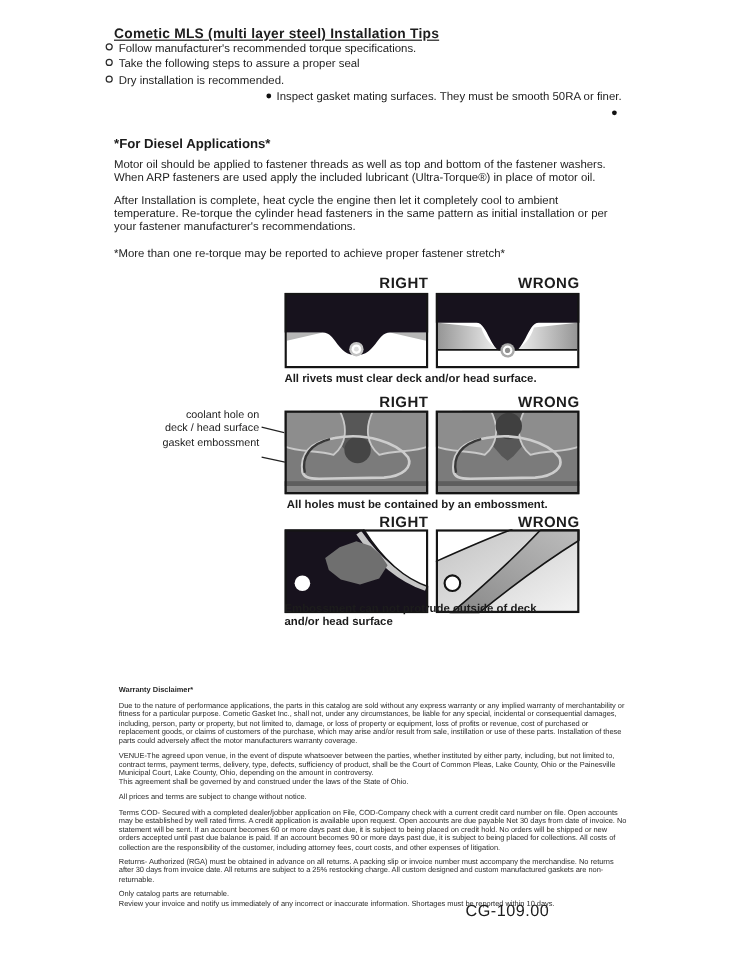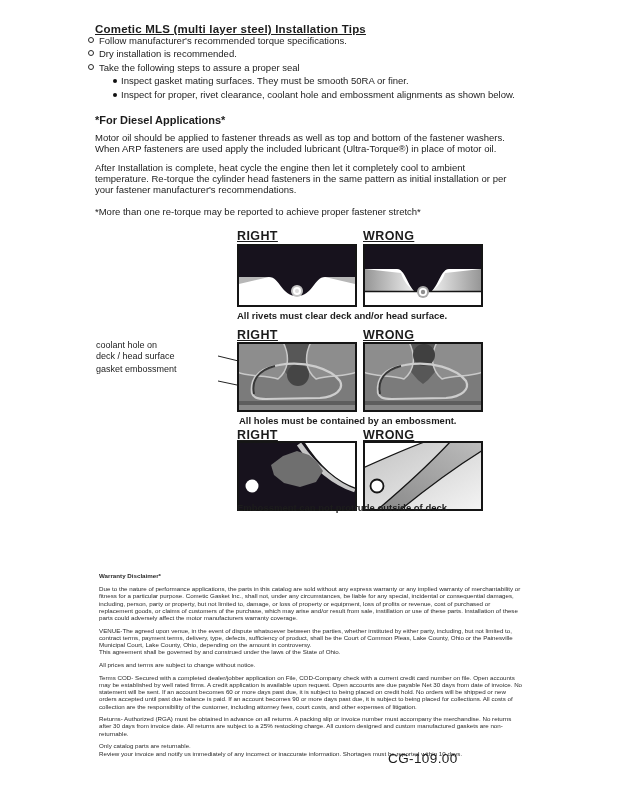--- a/index.html
+++ b/index.html
@@ -2,56 +2,56 @@
 <html style="--paper: #ffffff; --ink: #1c1c1c; --diagram-dark: #17121d; --diagram-gray: #7b7b7b; --light-gray: #c6c6c6;"><head>
 <meta charset="utf-8">
 <style>
   html,body{margin:0;padding:0;background:#fff;}
   .page{position:relative;width:618px;height:800px;background:var(--paper,#fff);
         font-family:"Liberation Sans", sans-serif;color:var(--ink,#1c1c1c);overflow:hidden;}
   .title{position:absolute;left:95px;top:23px;font-size:11.5px;font-weight:bold;
          text-decoration:underline;letter-spacing:.2px;}
   .bullets{position:absolute;left:88px;top:34px;width:430px;font-size:9.5px;line-height:13.4px;}
   .b-row{white-space:nowrap;}
-  .b-sub{padding-left:25px;}
+  .b-sub{padding-left:25px;text-align:right;}
   .mk-o{display:inline-block;width:4px;height:4px;border:1px solid #2a2a2a;border-radius:50%;
         margin-right:5px;vertical-align:1px;}
   .mk-f{display:inline-block;width:4px;height:4px;background:#111;border-radius:50%;
         margin-right:4px;vertical-align:1px;}
   .diesel{position:absolute;left:95px;top:115px;width:420px;font-size:9.5px;line-height:11px;}
   .diesel h2{font-size:11px;font-weight:bold;margin:0 0 6px 0;}
   .diesel p{margin:0 0 8px 0;}
   .diesel p.last{margin:11px 0 0 0;}
-  .fig-label{position:absolute;width:120px;text-align:left;font-size:12.5px;font-weight:600;
-             letter-spacing:.4px;text-decoration:underline;}
+  .fig-label{position:absolute;width:120px;text-align:right;font-size:12.5px;font-weight:600;
+             letter-spacing:.4px;}
   .fig-box{position:absolute;width:120px;}
   .fig-box svg{display:block;}
   .fig-caption{position:absolute;font-size:9.5px;font-weight:bold;line-height:11px;}
-  .side-label{position:absolute;width:120px;font-size:9px;line-height:10.5px;}
+  .side-label{position:absolute;width:120px;text-align:right;font-size:9px;line-height:10.5px;}
   .leaders{position:absolute;left:0;top:0;pointer-events:none;}
   .fineprint{position:absolute;left:99px;top:572px;width:424px;font-size:6.2px;line-height:7.2px;
              color:#2a2a2a;}
   .fineprint .fp-h{font-weight:bold;margin:0 0 6px 0;}
   .fineprint p{margin:0 0 5.5px 0;}
   .fineprint p.tight{margin:0;}
   .code{position:absolute;left:388px;top:751px;font-size:13.5px;letter-spacing:.4px;}
 </style>
 </head>
 <body>
 
 <div class="page">
 
   <div class="title">Cometic MLS (multi layer steel) Installation Tips</div>
 
   <div class="bullets">
     <div class="b-row"><span class="mk-o"></span><span>Follow manufacturer's recommended torque specifications.</span></div>
+    <div class="b-row"><span class="mk-o"></span><span>Take the following steps to assure a proper seal</span></div>
     <div class="b-row"><span class="mk-o"></span><span>Dry installation is recommended.</span></div>
-    <div class="b-row"><span class="mk-o"></span><span>Take the following steps to assure a proper seal</span></div>
     <div class="b-row b-sub"><span class="mk-f"></span><span>Inspect gasket mating surfaces.  They must be smooth 50RA or finer.</span></div>
-    <div class="b-row b-sub"><span class="mk-f"></span><span>Inspect for proper, rivet clearance, coolant hole and embossment alignments as shown below.</span></div>
+    <div class="b-row b-sub"><span class="mk-f"></span></div>
   </div>
 
   <div class="diesel">
     <h2>*For Diesel Applications*</h2>
     <p>Motor oil should be applied to fastener threads as well as top and bottom of the fastener washers. When ARP fasteners are used apply the included lubricant (Ultra-Torque®) in place of motor oil.</p>
     <p>After Installation is complete, heat cycle the engine then let it completely cool to ambient temperature. Re-torque the cylinder head fasteners in the same pattern as initial installation or per your fastener manufacturer's recommendations.</p>
     <p class="last">*More than one re-torque may be reported to achieve proper fastener stretch*</p>
   </div>
 
   <div class="fig-label" style="left:237px;top:229px">RIGHT</div>
@@ -174,20 +174,21 @@
       <path d="M0 27 Q40 9 64 0 H120 V70 H0 Z" fill="url(#g3)"></path>
       <path d="M0 27 Q40 9 64 0" fill="none" stroke="#151515" stroke-width="1.3"></path>
       <path d="M88 0 H120 V9 Q80 34 36 70 H13 Q58 32 88 0 Z" fill="url(#g4)" stroke="#151515" stroke-width="1.3"></path>
       <circle cx="14" cy="45" r="6.5" fill="#ffffff" stroke="#151515" stroke-width="1.8"></circle>
       <rect x="1" y="1" width="118" height="68" fill="none" stroke="#151515" stroke-width="2"></rect>
     </svg>
   </div>
 
   <div class="fig-caption" style="left:237px;top:502px">
     <div>Embossment can not protrude outside of deck</div>
+    <div>and/or head surface</div>
   </div>
 
   <div class="fineprint">
     <p class="fp-h">Warranty Disclaimer*</p>
     <p>Due to the nature of performance applications, the parts in this catalog are sold without any express warranty or any implied warranty of merchantability or fitness for a particular purpose.  Cometic Gasket Inc., shall not, under any circumstances, be liable for any special, incidental or consequential damages, including, person, party or property, but not limited to, damage, or loss of property or equipment, loss of profits or revenue, cost of purchased or replacement goods, or claims of customers of the purchase, which may arise and/or result from sale, instillation or use of these parts.  Installation of these parts could adversely affect the motor manufacturers warranty coverage.</p>
     <p class="tight">VENUE-The agreed upon venue, in the event of dispute whatsoever between the parties, whether instituted by either party, including, but not limited to, contract terms, payment terms, delivery, type, defects, sufficiency of product, shall be the Court of Common Pleas, Lake County, Ohio or the Painesville Municipal Court, Lake County, Ohio, depending on the amount in controversy.</p>
     <p>This agreement shall be governed by and construed under the laws of the State of Ohio.</p>
     <p>All prices and terms are subject to change without notice.</p>
     <p>Terms COD- Secured with a completed dealer/jobber application on File, COD-Company check with a current credit card number on file.  Open accounts may be established by well rated firms.  A credit application is available upon request.  Open accounts are due payable Net 30 days from date of invoice.  No statement will be sent.  If an account becomes 60 or more days past due, it is subject to being placed on credit hold.  No orders will be shipped or new orders accepted until past due balance is paid.  If an account becomes 90 or more days past due, it is subject to being placed for collections.  All costs of collection are the responsibility of the customer, including attorney fees, court costs, and other expenses of litigation.</p>
     <p>Returns- Authorized (RGA) must be obtained in advance on all returns.  A packing slip or invoice number must accompany the merchandise.  No returns after 30 days from invoice date.  All returns are subject to a 25% restocking charge.  All custom designed and custom manufactured gaskets are non-returnable.</p>

